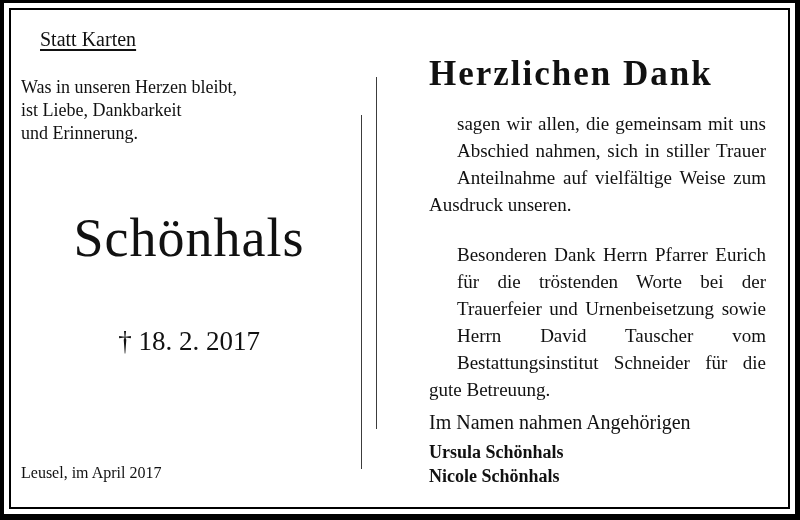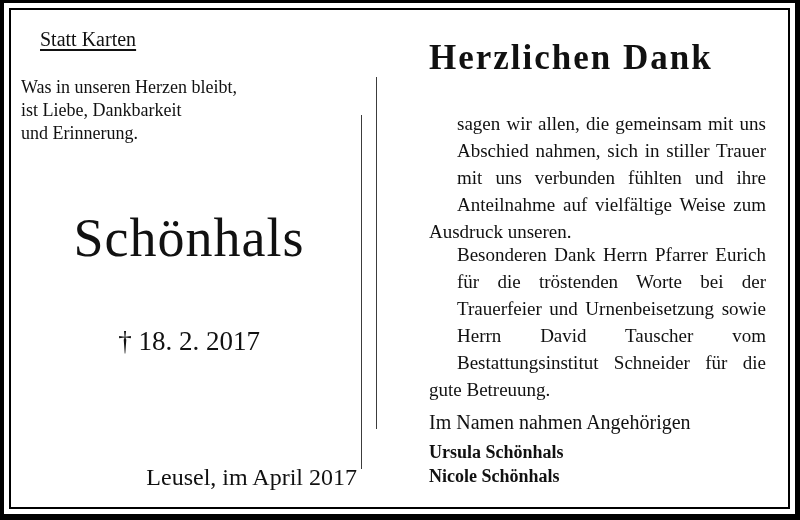--- a/index.html
+++ b/index.html
@@ -36,33 +36,33 @@
     font-size: 54px; line-height: 82px;
     letter-spacing: 1px;
   }
   .death-date {
     left: 10px; top: 316px; width: 336px;
     text-align: center;
     font-size: 27px;
   }
   .place-date {
     left: 10px; top: 454px; width: 336px;
-    text-align: right;
-    font-size: 24px;
+    text-align: left;
+    font-size: 16px;
   }
 
   
   .rule { width: 1px; background: #3c3c3c; }
   .rule-a { left: 350px; top: 105px; height: 354px; }
   .rule-b { left: 365px; top: 67px;  height: 352px; }
 
   
   .rcol { left: 418px; width: 337px; }
   .heading {
-    top: 28px;
+    top: 44px;
     font-size: 35px; font-weight: bold;
     letter-spacing: 2px;
     white-space: nowrap;
   }
   .para { font-size: 19px; line-height: 27px; }
   .para-1 { top: 100px; }
   .para-2 { top: 231px; }
   .jline { text-align: justify; text-align-last: justify; margin-left: 28px; }
   .lline { text-align: left; }
   .closing { top: 401px; font-size: 20px; }
@@ -95,21 +95,20 @@
       <div class="abs place-date">Leusel, im April 2017</div>
 
       <div class="abs rule rule-a"></div>
       <div class="abs rule rule-b"></div>
 
       <div class="abs rcol heading">Herzlichen Dank</div>
 
       <div class="abs rcol para para-1">
         <div class="jline">sagen wir allen, die gemeinsam mit uns</div>
         <div class="jline">Abschied nahmen, sich in stiller Trauer</div>
-        <div class="jline">mit uns verbunden fühlten und ihre</div>
         <div class="jline">Anteilnahme auf vielfältige Weise zum</div>
         <div class="lline">Ausdruck unseren.</div>
       </div>
 
       <div class="abs rcol para para-2">
         <div class="jline">Besonderen Dank Herrn Pfarrer Eurich</div>
         <div class="jline">für die tröstenden Worte bei der</div>
         <div class="jline">Trauerfeier und Urnenbeisetzung sowie</div>
         <div class="jline">Herrn David Tauscher vom</div>
         <div class="jline">Bestattungsinstitut Schneider für die</div>

